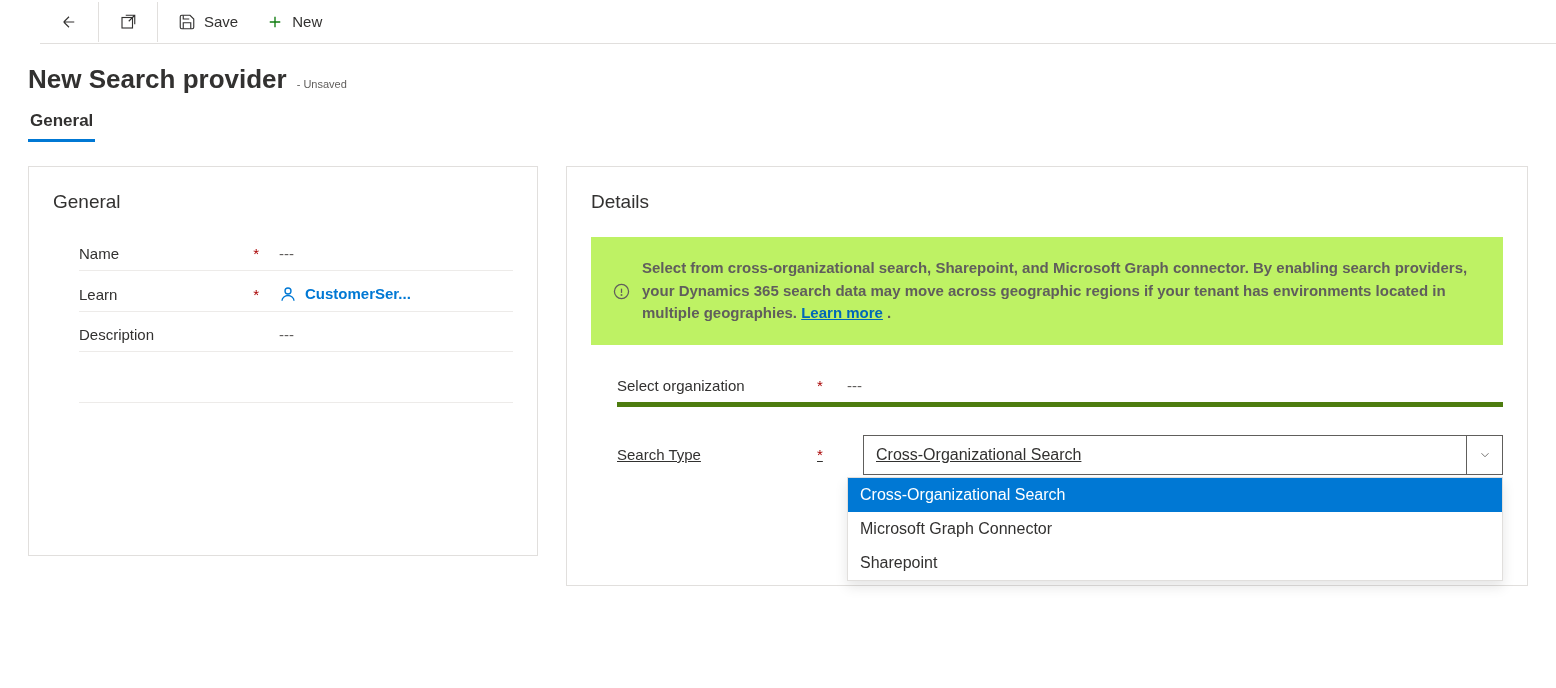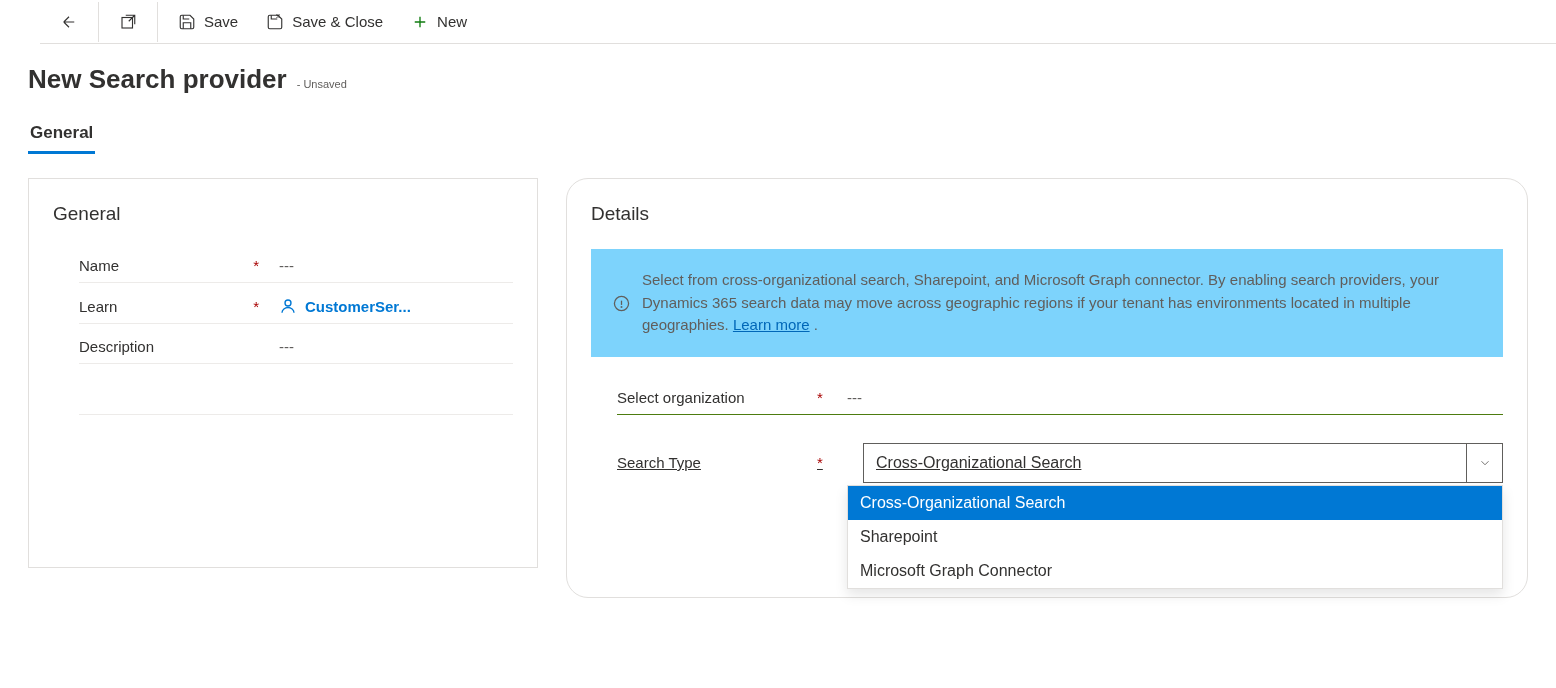--- a/index.html
+++ b/index.html
@@ -4,52 +4,52 @@
   <style>
     * { margin: 0; padding: 0; box-sizing: border-box; }
     body { font-family: 'Segoe UI', Tahoma, sans-serif; font-size: 14px; color: #323130; background: #fff; }
     
     .toolbar { display: flex; align-items: center; height: 44px; border-bottom: 1px solid #e1dfdd; padding: 0 8px; gap: 4px; margin-left: 40px; }
     .toolbar-btn { display: flex; align-items: center; gap: 8px; padding: 0 12px; height: 40px; cursor: pointer; background: transparent; border: none; font-size: 15px; color: #323130; }
     .toolbar-sep { width: 1px; height: 40px; background: #e1dfdd; margin: 0 4px; }
     .icon { display: inline-flex; align-items: center; justify-content: center; }
     
     .page-content { padding: 20px 28px; }
-    .page-title-row { display: flex; align-items: baseline; gap: 10px; margin-bottom: 20px; }
+    .page-title-row { display: flex; align-items: baseline; gap: 10px; margin-bottom: 8px; }
     .page-title { font-size: 26px; font-weight: 600; }
     .page-status { font-size: 11px; color: #605e5c; }
     
     .tabs { display: flex; border-bottom: 1px solid transparent; margin-bottom: 24px; }
     .tab { padding: 8px 2px 10px; font-size: 17px; font-weight:600; color: #323130; cursor: pointer; position: relative; }
     .tab.active::after { content: ''; position: absolute; left: 0; right: 0; bottom: -1px; height: 3px; background: #0078d4; }
     
     .panels { display: flex; gap: 28px; align-items: flex-start; }
     .panel { border: 1px solid #e1dfdd; padding: 24px; }
     .panel-left { width: 510px; min-height: 390px; }
-    .panel-right { flex: 1; min-height: 420px; border-radius: 22px; }
+    .panel-right { flex: 1; min-height: 420px; }
     .panel-title { font-size: 19px; font-weight: 400; margin-bottom: 24px; color:#323130; }
     
     .field-row { display: flex; align-items: center; padding: 8px 0; border-bottom: 1px solid #edebe9; margin-bottom: 6px; margin-left: 26px; }
     .field-label { width: 200px; font-size: 15px; color: #323130; display: flex; align-items: flex-start; gap: 6px; }
     .required { color: #a80000; font-size: 15px; margin-left: auto; margin-right: 20px; }
     .field-value { flex: 1; font-size: 15px; color: #605e5c; }
-    .owner-value { color: #0078d4; font-weight: 600; display: flex; align-items: center; gap: 8px; }
+    .owner-value { color: #0078d4; font-weight: 600; display: flex; align-items: flex-start; gap: 8px; }
     
-    .info-box { background: #7dd3fc; padding: 20px 22px; display: flex; gap: 12px; margin-bottom: 24px; font-size:15px; }
+    .info-box { background: #bef264; padding: 20px 22px; display: flex; gap: 12px; margin-bottom: 24px; font-size:15px;font-weight:bold; }
     .info-text { color: #605e5c; line-height: 1.5; }
     .learn-more { color: #0067b8; text-decoration: underline; cursor: pointer; }
     
     .select-wrap { position: relative; flex: 1; padding-left: 16px; }
     .select-control { border: 1px solid #605e5c; padding: 8px 36px 8px 12px; font-size: 16px; cursor: pointer; background: #fff; position: relative; display:flex; align-items:center; height:40px;}
     .select-chevron { position: absolute; right: 0; top: 0; bottom: 0; width: 36px; display: flex; align-items: center; justify-content: center; border-left: 1px solid #605e5c; }
     .dropdown { position: absolute; top: 100%; left: 0; right: 0; background: #fff; border: 1px solid #e1dfdd; box-shadow: 0 6px 12px rgba(0,0,0,0.1); z-index: 10; margin-top: 2px; }
     .dropdown-item { padding: 8px 12px; font-size: 16px; cursor: pointer; }
     .dropdown-item.selected { background: #0078d4; color: #fff; }
     
-    .field-row-right { display: flex; align-items: center; padding: 8px 0; border-bottom: 1px solid #4d7c0f; margin-bottom: 20px; margin-left:26px;}
+    .field-row-right { display: flex; align-items: center; padding: 8px 0; border-bottom: 5px solid #4d7c0f; margin-bottom: 20px; margin-left:26px;}
     .field-row-right.noborder { border-bottom: none; text-decoration: underline; }
     .field-label-r { width: 200px; font-size: 15px; }
     .req-r { color: #a80000; width: 30px; font-size:15px; }
   </style>
 </head>
 <body>
 
 <div class="toolbar">
   <button class="toolbar-btn">
     <span class="icon">
@@ -70,30 +70,20 @@
   <div class="toolbar-sep"></div>
   <button class="toolbar-btn">
     <span class="icon">
       <svg width="18" height="18" viewBox="0 0 24 24" fill="none" stroke="#323130" stroke-width="1.5">
           <path d="M19 21H5a2 2 0 01-2-2V5a2 2 0 012-2h11l5 5v11a2 2 0 01-2 2z"></path>
           <polyline points="17 21 17 13 7 13 7 21"></polyline>
           <polyline points="7 3 7 8 15 8"></polyline>
         </svg>
     </span>
     <span>Save</span>
-  </button>
-  <button class="toolbar-btn">
-    <span class="icon">
-      <svg width="18" height="18" viewBox="0 0 24 24" fill="none" stroke="#323130" stroke-width="1.5">
-          <path d="M19 21H5a2 2 0 01-2-2V5a2 2 0 012-2h11l5 5v11a2 2 0 01-2 2z"></path>
-          <polyline points="7 3 7 8 15 8"></polyline>
-          <path d="M14 2l4 4M18 2l-4 4" stroke="#323130"></path>
-        </svg>
-    </span>
-    <span>Save &amp; Close</span>
   </button>
   <button class="toolbar-btn">
     <span class="icon">
       <svg width="18" height="18" viewBox="0 0 24 24" fill="none" stroke="#107c10" stroke-width="1.8">
           <path d="M12 5v14M5 12h14"></path>
         </svg>
     </span>
     <span>New</span>
   </button>
 </div>
@@ -178,21 +168,21 @@
           <div class="select-control">
             <span>Cross-Organizational Search</span>
             <span class="select-chevron">
               <svg width="14" height="14" viewBox="0 0 24 24" fill="none" stroke="#605e5c" stroke-width="1.5">
                   <polyline points="6 9 12 15 18 9"></polyline>
                 </svg>
             </span>
           </div>
           <div class="dropdown">
             <div class="dropdown-item selected">Cross-Organizational Search</div>
+            <div class="dropdown-item">Microsoft Graph Connector</div>
             <div class="dropdown-item">Sharepoint</div>
-            <div class="dropdown-item">Microsoft Graph Connector</div>
           </div>
         </div>
       </div>
 
     </div>
   </div>
 </div>
 
 </body></html>

